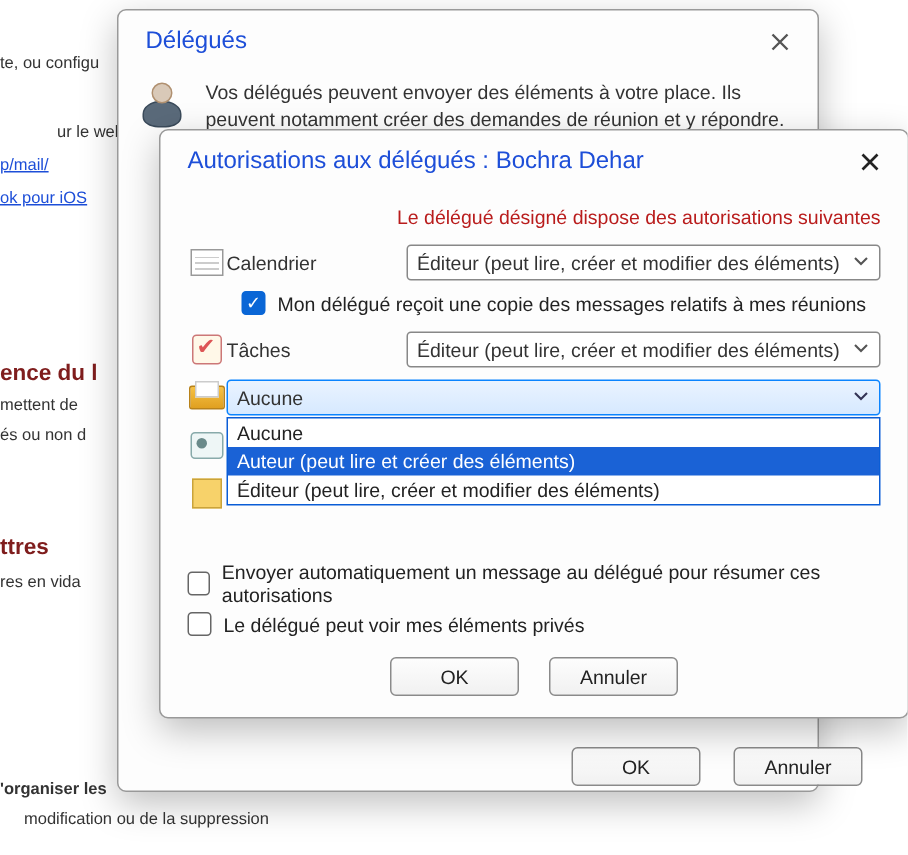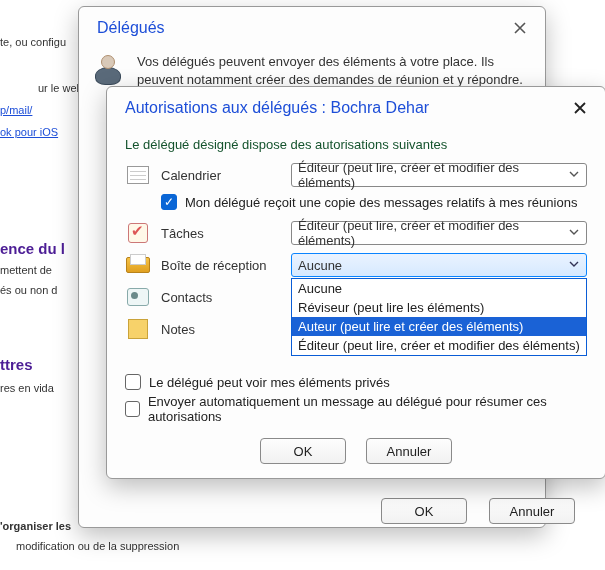--- a/index.html
+++ b/index.html
@@ -13,21 +13,21 @@
     height: 570px;
     overflow: hidden;
     position: relative;
   }
   .bg-text {
     position: absolute;
     color: #333;
     font-size: 11px;
   }
   .bg-link { color: #1d4ed8; text-decoration: underline; }
-  .bg-heading { font-weight: 600; font-size: 15px; color: #4c1d95; text-align: right; }
+  .bg-heading { font-weight: 600; font-size: 15px; color: #7f1d1d; text-align: right; }
 
   .dialog {
     position: absolute;
     background: #fdfdfd;
     border: 1px solid #999;
     border-radius: 6px;
     box-shadow: 0 8px 24px rgba(0,0,0,0.25);
   }
   .dialog-title {
     display: flex;
@@ -54,25 +54,24 @@
     position: relative;
   }
   .user-head { position:absolute; top:2px; left:8px; width:14px; height:14px; border-radius:50%; background:#d9c9b8; border:1px solid #b09070; }
   .user-body { position:absolute; top:14px; left:2px; width:26px; height:18px; border-radius:50% 50% 40% 40%; background:#5a6a7a; border:1px solid #3a4a5a; }
   .delegues-text { font-size: 13px; color: #333; line-height: 1.4; }
 
   .perm-dialog {
     left: 70px; top: 86px; width: 500px; margin-left: 36px;
   }
   .perm-body { padding: 6px 18px 14px 18px; }
-  .desc { margin: 6px 0 10px 0; color: #14532d; }
+  .desc { margin: 6px 0 10px 0; color: #b91c1c; text-align: right; }
   .row {
     display: flex;
     align-items: center;
-    gap: 10px;
     margin: 6px 0;
     min-height: 26px;
   }
   .row .icon { width: 26px; height: 22px; flex: 0 0 26px; display:flex; align-items:center; justify-content:center; }
   .row .label { width: 120px; color: #333; }
   .select {
     flex: 1;
     height: 24px;
     border: 1px solid #888;
     border-radius: 3px;
@@ -232,57 +231,55 @@
         <span class="chev"><svg class="chev" viewBox="0 0 12 12">
               <path d="M2 4 L6 8 L10 4" stroke="#555" stroke-width="1.4" fill="none"></path>
             </svg></span>
       </div>
     </div>
 
     <div class="row">
       <div class="icon">
           <div class="icon-inbox"></div>
         </div>
-      <div class="label">Boîte de réception</div>
       <div class="select focused">
         <span>Aucune</span>
         <span class="chev"><svg class="chev" viewBox="0 0 12 12">
               <path d="M2 4 L6 8 L10 4" stroke="#335" stroke-width="1.4" fill="none"></path>
             </svg></span>
         <div class="open-list">
           <div class="opt">Aucune</div>
-          <div class="opt">Réviseur (peut lire les éléments)</div>
           <div class="opt sel">Auteur (peut lire et créer des éléments)</div>
           <div class="opt">Éditeur (peut lire, créer et modifier des éléments)</div>
         </div>
       </div>
     </div>
 
     <div class="row">
       <div class="icon">
           <div class="icon-contact"></div>
         </div>
       <div class="label">Contacts</div>
     </div>
 
     <div class="row" style="margin-bottom:32px;">
       <div class="icon">
           <div class="icon-note"></div>
         </div>
       <div class="label">Notes</div>
+    </div>
+
+    <div class="check-row">
+      <div class="checkbox"></div>
+      <span>Envoyer automatiquement un message au délégué pour résumer ces autorisations</span>
     </div>
 
     <div class="check-row">
       <div class="checkbox"></div>
       <span>Le délégué peut voir mes éléments privés</span>
     </div>
 
-    <div class="check-row">
-      <div class="checkbox"></div>
-      <span>Envoyer automatiquement un message au délégué pour résumer ces autorisations</span>
-    </div>
-
     <div class="btn-row">
       <div class="btn">OK</div>
       <div class="btn">Annuler</div>
     </div>
   </div>
 </div>
 
 </body></html>

